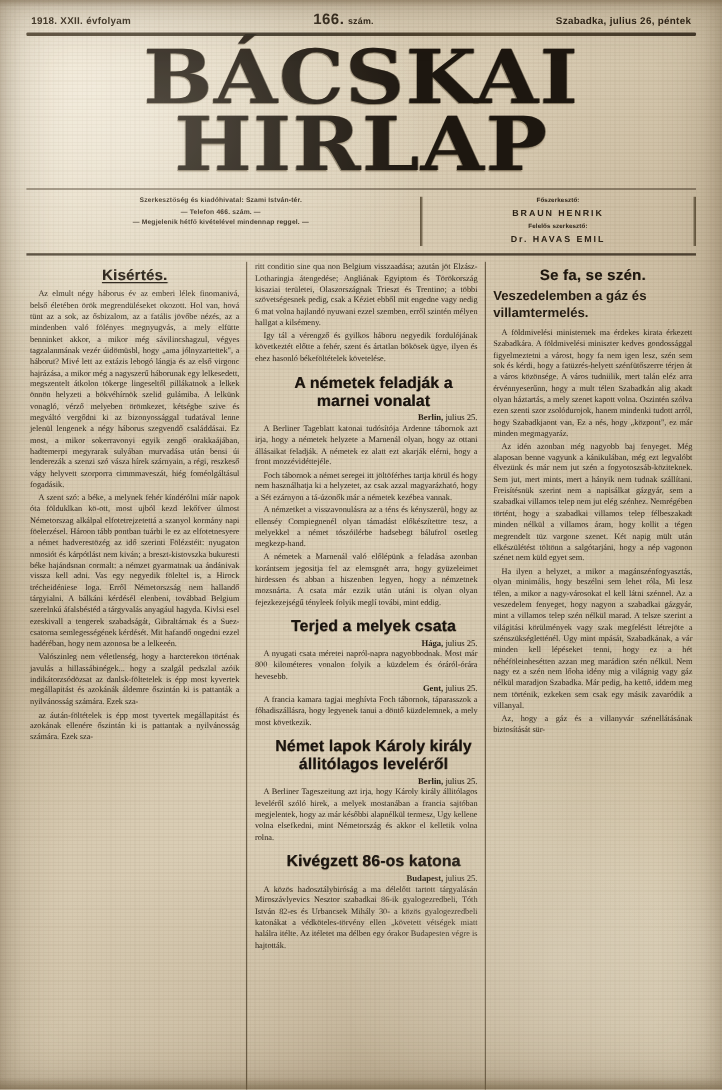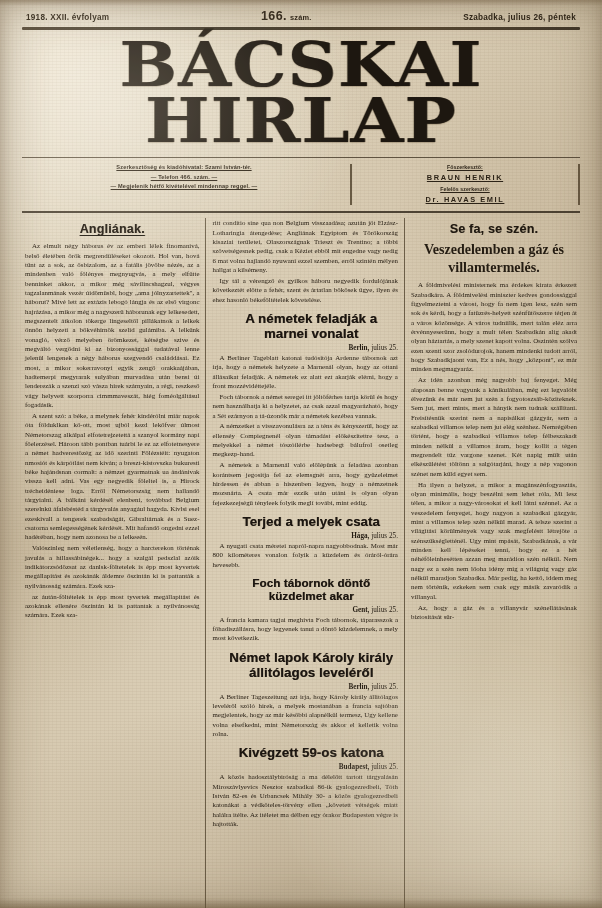--- a/index.html
+++ b/index.html
@@ -70,21 +70,21 @@
   }
 
   .rule-thin{margin:0 8px;height:1.4px;background:#3a2e1d;opacity:.75;}
 
   
   .infostrip{
     display:flex;align-items:stretch;
     margin:5px 6px 0 6px;
     font-family:"Liberation Sans", sans-serif;
     font-size:5.6px;font-weight:bold;letter-spacing:.15px;
-    color:#2c2317;line-height:1.72;text-align:center;text-decoration:underline;
+    color:#2c2317;line-height:1.72;text-align:center;
   }
   .infostrip .cell{flex:1;padding:0 5px;}
   .infostrip .cell.left{flex:1.32;}
   .infostrip .cell.mid{flex:.88;}
   .infostrip .cell.right{flex:1.18;}
   .infostrip .sep{
     width:0;border-left:1px solid #4a3c26;border-right:1px solid #4a3c26;
     margin:1px 2px;opacity:.78;
   }
   .infostrip .big{font-size:7.4px;letter-spacing:1.6px;}
@@ -117,23 +117,23 @@
   h2.lead.u{text-decoration:underline;text-underline-offset:2px;text-decoration-thickness:1.2px;}
   h3.hl{
     font-family:"Liberation Sans", sans-serif;
     font-weight:bold;text-align:center;
     font-size:13.2px;line-height:1.14;letter-spacing:.1px;
     margin:7px 0 3px 12px;color:#1b1510;
     text-shadow:.45px 0 0 rgba(40,30,18,.5), 0 .4px 0 rgba(70,56,34,.3);
   }
   h3.hl.sm{font-size:11.6px;}
   h4.sub{
-    font-family:Liberation Serif, serif;
-    font-weight:bold;text-align:center;
-    font-size:14px;line-height:1.25;margin:3px 0 4px 0;color:#241c12;
+    font-family:Liberation Sans, sans-serif;
+    font-weight:bold;
+    font-size:11px;line-height:1.25;margin:3px 0 4px 0;color:#241c12;
   }
   .dateline{
     text-align:right;font-size:7.2px;margin:1px 0 1px 0;
     font-family:"Liberation Serif", serif;
   }
   .dateline b{font-weight:bold;}
 
   
   p.bt{
     margin:0 0 0 0;
@@ -202,21 +202,21 @@
       <div class="big">Dr. HAVAS EMIL</div>
     </div>
     <div class="sep"></div>
   </div>
 
   <div class="rule-med"></div>
 
   <div class="cols">
 
     <div class="col c1">
-      <h2 class="lead u">Angliának.</h2>
+      <h2 class="lead u">Kisértés.</h2>
       <p class="bt">Az elmult négy háborus év az emberi lélek finomanivá, belső életében örök megrendüléseket okozott. Hol van, hová tünt az a sok, az ősbizalom, az a fatális jövőbe nézés, az a mindenben való fölényes megnyugvás, a mely elfütte benninket akkor, a mikor még sávilincshagzul, végyes tagzalanmának vezér úidömüsbl, hogy „ama jólnyzartettek", a háborut? Mivé lett az extázis lebogó lángja és az első virgonc hajrázása, a mikor még a nagyszerű háborunak egy lelkesedett, megszentelt átkolon tökerge lingeseltől pillákatnok a lelkek önnön helyzeti a bökvéhírnök szelid gulámiba. A lelkünk vonagló, vérző melyeben örömkezet, kétségbe szive és megváltó vergődni ki az bizonyossággal tudatával lenne jelenül lengenek a négy háborus szegvendő családdásai. Ez most, a mikor sokerravonyi egyik zengő orakkaájában, hadtemerpi megyrarak sulyában murvadása után bensi úi lenderezák a szenzi szó vásza hírek szárnyain, a régi, reszkeső vágy helyvett szorporra cimmmaveszát, hiég foméolgáltásul fogadásik.</p>
       <p class="bt">A szent szó: a béke, a melynek fehér kíndérólni míár napok óta földuklkan kö-ott, most ujból kezd lekőfver úlmost Németorszag alkálpal elfotetrejzetettá a szanyol kormány napi föelerzésel. Hároon tább pontban tuárbi le ez az elfotetnesyere a német hadverestözég az idő szerinti Fölézstéit: nyugaton nmosiót és kárpótlást nem kiván; a breszt-kistovszka bukuresti béke hajándsnan cormalt: a némzet gyarmatnak ua ándánivak vissza kell adni. Vas egy negyedik föleltel is, a Hirock trécheidéniese loga. Erről Németorszság nem hallandő tárgyialni. A bálkáni kérdésél elenbeni, továbbad Belgium szerelnkú áfalsbéstéd a tárgyvalás anyagául hagyda. Kivlsi esel ezeskivall a tengerek szabadságát, Gibraltárnak és a Suez-csatorna semlegességének kérdését. Mit hafandő ongedni ezzel hadéréban, hogy nem azonosa be a lelkeeén.</p>
       <p class="bt">Valószinleg nem véletlenség, hogy a harcterekon történak javulás a hillassábinégek... hogy a szalgál pedszlal azóik indikátorzsódözsat az danlsk-föltetelek is épp most kyvertek megállapitást és azokánák áldemre őszintán ki is pattanták a nyilvánosság számára. Ezek sza-</p>
       <p class="bt">az áután-föltételek is épp most tyvertek megállapitást és azokának ellenére őszintán ki is pattantak a nyilvánosság számára. Ezek sza-</p>
     </div>
 
     <div class="divider"></div>
 
     <div class="col c2">
       <p class="bt noind">ritt conditio sine qua non Belgium visszaadása; azután jöt Elzász-Lotharingia átengedése; Angliának Egyiptom és Törökország kisaziai területei, Olaszországnak Trieszt és Trentino; a többi szövetségesnek pedig, csak a Kéziet ebből mit engedne vagy nedig 6 mat volna hajlandó nyuwani ezzel szemben, erről szintén mélyen hallgat a kilsémeny.</p>
@@ -230,33 +230,32 @@
       <p class="bt">Foch tábornok a német seregei itt jöltöférhes tartja körül és hogy nem használhatja ki a helyzetet, az csak azzal magyarázható, hogy a Sét ezárnyon a tá-úzonők már a németek kezébea vannak.</p>
       <p class="bt">A némzetket a visszavonulásra az a téns és kényszerül, hogy az ellenséy Compiegnenél olyan támadást előkészítettre tesz, a melyekkel a német tószóilérbe hadsebegt bálufrol osetleg megkezp-hand.</p>
       <p class="bt">A németek a Marnenál való előlépünk a feladása azonban korántsem jegositja fel az elemsgnét arra, hogy gyüzeleimet hirdessen és abban a hiszenben legyen, hogy a némzetnek mozsnárta. A csata már ezzik után utáni is olyan olyan fejezkezejségű tényleek folyik meglí továbi, mint eddig.</p>
 
       <h3 class="hl">Terjed a melyek csata</h3>
       <div class="dateline">
         <b>Hága,</b><span> julius 25.</span>
       </div>
       <p class="bt">A nyugati csata méretei napról-napra nagyobbodnak. Most már 800 kilométeres vonalon folyik a küzdelem és óráról-órára hevesebb.</p>
 
-      <h3 class="hl sm">Foch tábornok döntő küzdelmet akar</h3>
       <div class="dateline">
         <b>Gent,</b><span> julius 25.</span>
       </div>
       <p class="bt">A francia kamara tagjai meghívta Foch tábornok, táparasszok a főhadiszállásra, hogy legyenek tanui a döntő küzdelemnek, a mely most következik.</p>
 
       <h3 class="hl">Német lapok Károly király állitólagos leveléről</h3>
       <div class="dateline">
         <b>Berlin,</b><span> julius 25.</span>
       </div>
       <p class="bt">A Berliner Tageszeitung azt irja, hogy Károly király állitólagos leveléről szóló hirek, a melyek mostanában a francia sajtóban megjelentek, hogy az már későbbi alapnélkül termesz, Ugy kellene volna elsefkedni, mint Németország és akkor el kelletik volna rolna.</p>
 
-      <h3 class="hl">Kivégzett 59-os katona</h3>
+      <h3 class="hl">Kivégzett 86-os katona</h3>
       <div class="dateline">
         <b>Budapest,</b><span> julius 25.</span>
       </div>
       <p class="bt">A közös hadosztálybiróság a ma délelőtt tartott tárgyalásán Miroszávlyevics Nesztor szabadkai 86-ik gyalogezredbeli, Tóth István 82-es és Urbancsek Mihály 30- a közös gyalogezredbeli katonákat a védköteles-törvény ellen „követett vétségek miatt halálra itélte. Az itéletet ma délben egy órakor Budapesten végre is hajtották.</p>
     </div>
 
     <div class="divider"></div>
 
     <div class="col c3">
       <h2 class="lead">Se fa, se szén.</h2>

